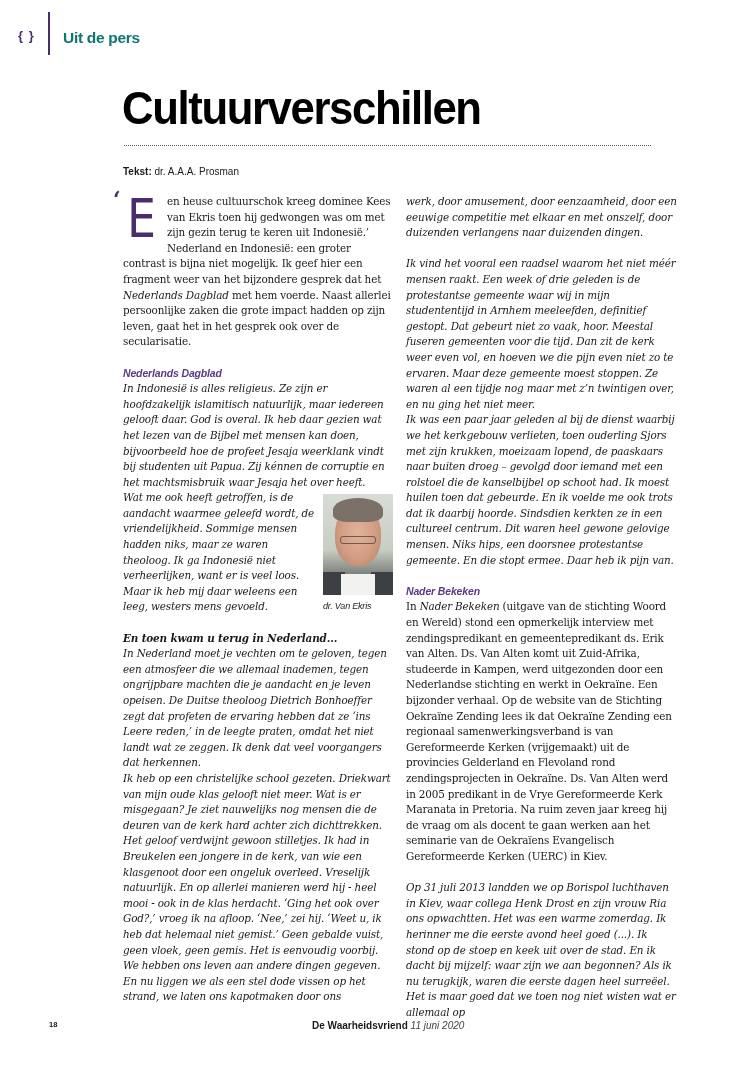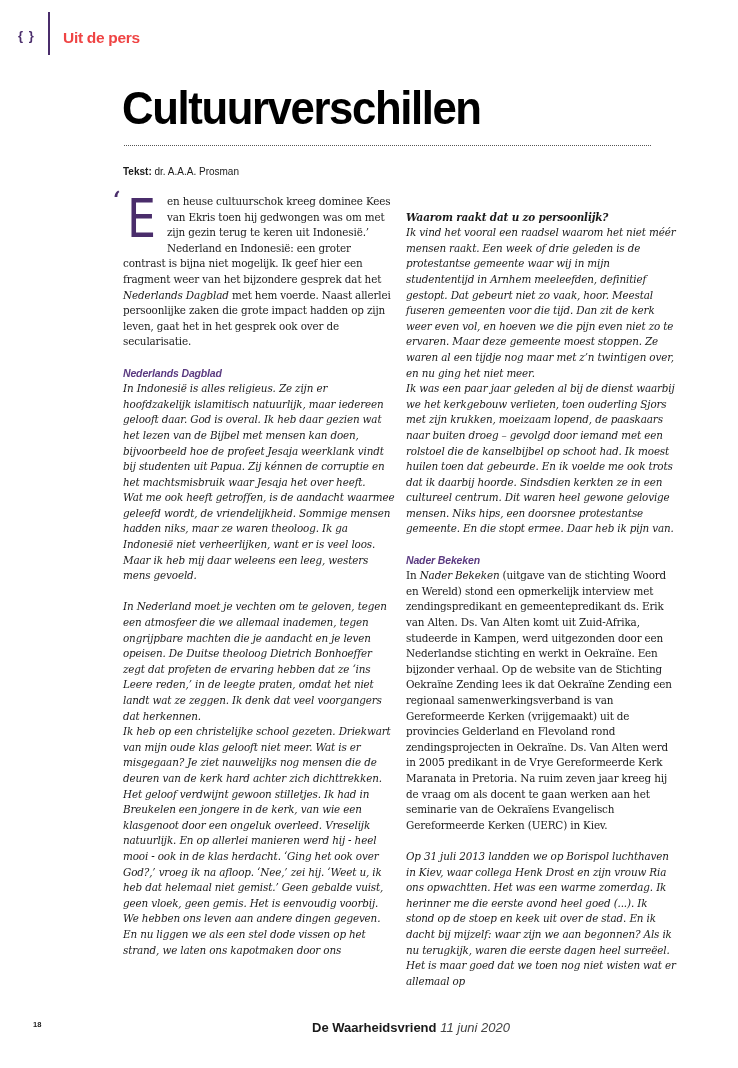--- a/index.html
+++ b/index.html
@@ -1,21 +1,21 @@
 <!DOCTYPE html>
 <html><head>
 <meta charset="utf-8">
 <style>
   * { box-sizing: border-box; margin: 0; padding: 0; }
   html, body { width: 738px; height: 1068px; background: #ffffff; overflow: hidden; }
   body { position: relative; font-family: "DejaVu Serif", serif; color: #1a1a1a; }
 
   .header-icon { position: absolute; left: 18px; top: 28px; font-family: "Liberation Sans", sans-serif; font-weight: bold; font-size: 13px; color: #4a2d6b; letter-spacing: 1px; }
   .header-rule { position: absolute; left: 48px; top: 12px; width: 2px; height: 43px; background: #4a2d6b; }
-  .section-label { position: absolute; left: 63px; top: 29px; font-family: "Liberation Sans", sans-serif; font-weight: bold; font-size: 15.5px; color: #ef4444; letter-spacing: -0.3px; }
+  .section-label { position: absolute; left: 63px; top: 29px; font-family: "Liberation Sans", sans-serif; font-weight: bold; font-size: 15.5px; color: #0f766e; letter-spacing: -0.3px; }
 
   .title { position: absolute; left: 122px; top: 84px; font-family: "Liberation Sans", sans-serif; font-weight: bold; font-size: 47px; color: #000; letter-spacing: -1.5px; line-height: 1; transform: scaleX(0.93); transform-origin: left; }
   .title-rule { position: absolute; left: 124px; top: 145px; width: 527px; border-top: 1.5px dotted #555; }
   .byline { position: absolute; left: 123px; top: 166px; font-family: "Liberation Sans", sans-serif; font-size: 10px; color: #1a1a1a; }
   .byline b { font-weight: bold; }
 
   .col { position: absolute; top: 194px; width: 272px; font-size: 10.4px; line-height: 15.6px; letter-spacing: -0.15px; }
   .col-left { left: 123px; }
   .col-right { left: 406px; }
   .col p { margin: 0; }
@@ -30,22 +30,22 @@
   .photo-wrap { float: right; width: 72px; margin: 4px 0 0 8px; }
   .photo { width: 70px; height: 101px; position: relative; overflow: hidden; background: linear-gradient(180deg, #d8dcd6 0%, #c9cec4 55%, #7a7f7a 80%, #4a4f52 100%); }
   .photo .head { position: absolute; left: 12px; top: 10px; width: 46px; height: 62px; border-radius: 48% 48% 45% 45%; background: radial-gradient(ellipse at 50% 45%, #e2b49a 0%, #d09a80 60%, #b07a64 100%); }
   .photo .hair { position: absolute; left: 10px; top: 4px; width: 50px; height: 24px; border-radius: 50% 50% 30% 30%; background: #7a7068; }
   .photo .shirt { position: absolute; left: 18px; top: 80px; width: 34px; height: 26px; background: #f2f2f0; }
   .photo .jacket-l { position: absolute; left: 0; top: 78px; width: 22px; height: 30px; background: #3c3f44; }
   .photo .jacket-r { position: absolute; left: 48px; top: 78px; width: 22px; height: 30px; background: #3c3f44; }
   .photo .glasses { position: absolute; left: 17px; top: 42px; width: 36px; height: 8px; border: 1px solid #6a5a50; border-radius: 3px; }
   .caption { font-family: "Liberation Sans", sans-serif; font-style: italic; font-size: 9px; margin-top: 4px; text-align: left; padding-left: 0; letter-spacing: -0.2px; }
 
-  .footer-page { position: absolute; left: 33px; top: 1020px; font-family: "Liberation Sans", sans-serif; font-weight: bold; font-size: 7.5px; }
-  .footer-pub { position: absolute; left: 312px; top: 1020px; font-family: "Liberation Sans", sans-serif; font-size: 13px; }
+  .footer-page { position: absolute; left: 49px; top: 1020px; font-family: "Liberation Sans", sans-serif; font-weight: bold; font-size: 7.5px; }
+  .footer-pub { position: absolute; left: 312px; top: 1020px; font-family: "Liberation Sans", sans-serif; font-size: 10px; }
   .footer-pub b { font-weight: bold; }
   .footer-pub i { font-style: italic; color: #444; }
 </style>
 </head>
 <body>
 
 <div class="header-icon">{ }</div>
 <div class="header-rule"></div>
 <div class="section-label">Uit de pers</div>
 
@@ -56,29 +56,41 @@
   <span>dr. A.A.A. Prosman</span>
 </div>
 
 <div class="quote-mark">‘</div>
 
 <div class="col col-left">
   <p><span class="dropcap">E</span><span>en heuse cultuurschok kreeg dominee Kees van Ekris toen hij gedwongen was om met zijn gezin terug te keren uit Indonesië.’ Nederland en Indonesië: een groter contrast is bijna niet mogelijk. Ik geef hier een fragment weer van het bijzondere gesprek dat het </span><span class="it">Nederlands Dagblad</span><span> met hem voerde. Naast allerlei persoonlijke zaken die grote impact hadden op zijn leven, gaat het in het gesprek ook over de secularisatie.</span></p>
   <div class="gap"></div>
   <p class="sub">Nederlands Dagblad</p>
   <p class="it">In Indonesië is alles religieus. Ze zijn er hoofdzakelijk islamitisch natuurlijk, maar iedereen gelooft daar. God is overal. Ik heb daar gezien wat het lezen van de Bijbel met mensen kan doen, bijvoorbeeld hoe de profeet Jesaja weerklank vindt bij studenten uit Papua. Zij kénnen de corruptie en het machtsmisbruik waar Jesaja het over heeft.</p>
+  <div class="photo-wrap">
+    <div class="photo">
+      <div class="jacket-l"></div>
+        <div class="jacket-r"></div>
+        <div class="shirt"></div>
+      <div class="head"></div>
+        <div class="hair"></div>
+        <div class="glasses"></div>
+    </div>
+    <div class="caption">dr. Van Ekris</div>
+  </div>
   <p class="it">Wat me ook heeft getroffen, is de aandacht waarmee geleefd wordt, de vriendelijkheid. Sommige mensen hadden niks, maar ze waren theoloog. Ik ga Indonesië niet verheerlijken, want er is veel loos. Maar ik heb mij daar weleens een leeg, westers mens gevoeld.</p>
   <div class="gap"></div>
+  <p class="q">En toen kwam u terug in Nederland...</p>
   <p class="it">In Nederland moet je vechten om te geloven, tegen een atmosfeer die we allemaal inademen, tegen ongrijpbare machten die je aandacht en je leven opeisen. De Duitse theoloog Dietrich Bonhoeffer zegt dat profeten de ervaring hebben dat ze ‘ins Leere reden,’ in de leegte praten, omdat het niet landt wat ze zeggen. Ik denk dat veel voorgangers dat herkennen.</p>
   <p class="it">Ik heb op een christelijke school gezeten. Driekwart van mijn oude klas gelooft niet meer. Wat is er misgegaan? Je ziet nauwelijks nog mensen die de deuren van de kerk hard achter zich dichttrekken. Het geloof verdwijnt gewoon stilletjes. Ik had in Breukelen een jongere in de kerk, van wie een klasgenoot door een ongeluk overleed. Vreselijk natuurlijk. En op allerlei manieren werd hij - heel mooi - ook in de klas herdacht. ‘Ging het ook over God?,’ vroeg ik na afloop. ‘Nee,’ zei hij. ‘Weet u, ik heb dat helemaal niet gemist.’ Geen gebalde vuist, geen vloek, geen gemis. Het is eenvoudig voorbij. We hebben ons leven aan andere dingen gegeven. En nu liggen we als een stel dode vissen op het strand, we laten ons kapotmaken door ons</p>
 </div>
 
 <div class="col col-right">
+  <p class="it">werk, door amusement, door eenzaamheid, door een eeuwige competitie met elkaar en met onszelf, door duizenden verlangens naar duizenden dingen.</p>
   <div class="gap"></div>
-  <p class="q">Waarom raakt dat u zo persoonlijk?</p>
   <p class="it">Ik vind het vooral een raadsel waarom het niet méér mensen raakt. Een week of drie geleden is de protestantse gemeente waar wij in mijn studententijd in Arnhem meeleefden, definitief gestopt. Dat gebeurt niet zo vaak, hoor. Meestal fuseren gemeenten voor die tijd. Dan zit de kerk weer even vol, en hoeven we die pijn even niet zo te ervaren. Maar deze gemeente moest stoppen. Ze waren al een tijdje nog maar met z’n twintigen over, en nu ging het niet meer.</p>
   <p class="it">Ik was een paar jaar geleden al bij de dienst waarbij we het kerkgebouw verlieten, toen ouderling Sjors met zijn krukken, moeizaam lopend, de paaskaars naar buiten droeg – gevolgd door iemand met een rolstoel die de kanselbijbel op schoot had. Ik moest huilen toen dat gebeurde. En ik voelde me ook trots dat ik daarbij hoorde. Sindsdien kerkten ze in een cultureel centrum. Dit waren heel gewone gelovige mensen. Niks hips, een doorsnee protestantse gemeente. En die stopt ermee. Daar heb ik pijn van.</p>
   <div class="gap"></div>
   <p class="sub">Nader Bekeken</p>
   <p><span>In </span><span class="it">Nader Bekeken</span><span> (uitgave van de stichting Woord en Wereld) stond een opmerkelijk interview met zendingspredikant en gemeentepredikant ds. Erik van Alten. Ds. Van Alten komt uit Zuid-Afrika, studeerde in Kampen, werd uitgezonden door een Nederlandse stichting en werkt in Oekraïne. Een bijzonder verhaal. Op de website van de Stichting Oekraïne Zending lees ik dat Oekraïne Zending een regionaal samenwerkingsverband is van Gereformeerde Kerken (vrijgemaakt) uit de provincies Gelderland en Flevoland rond zendingsprojecten in Oekraïne. Ds. Van Alten werd in 2005 predikant in de Vrye Gereformeerde Kerk Maranata in Pretoria. Na ruim zeven jaar kreeg hij de vraag om als docent te gaan werken aan het seminarie van de Oekraïens Evangelisch Gereformeerde Kerken (UERC) in Kiev.</span></p>
   <div class="gap"></div>
   <p class="it">Op 31 juli 2013 landden we op Borispol luchthaven in Kiev, waar collega Henk Drost en zijn vrouw Ria ons opwachtten. Het was een warme zomerdag. Ik herinner me die eerste avond heel goed (...). Ik stond op de stoep en keek uit over de stad. En ik dacht bij mijzelf: waar zijn we aan begonnen? Als ik nu terugkijk, waren die eerste dagen heel surreëel. Het is maar goed dat we toen nog niet wisten wat er allemaal op</p>
 </div>
 
 <div class="footer-page">18</div>

